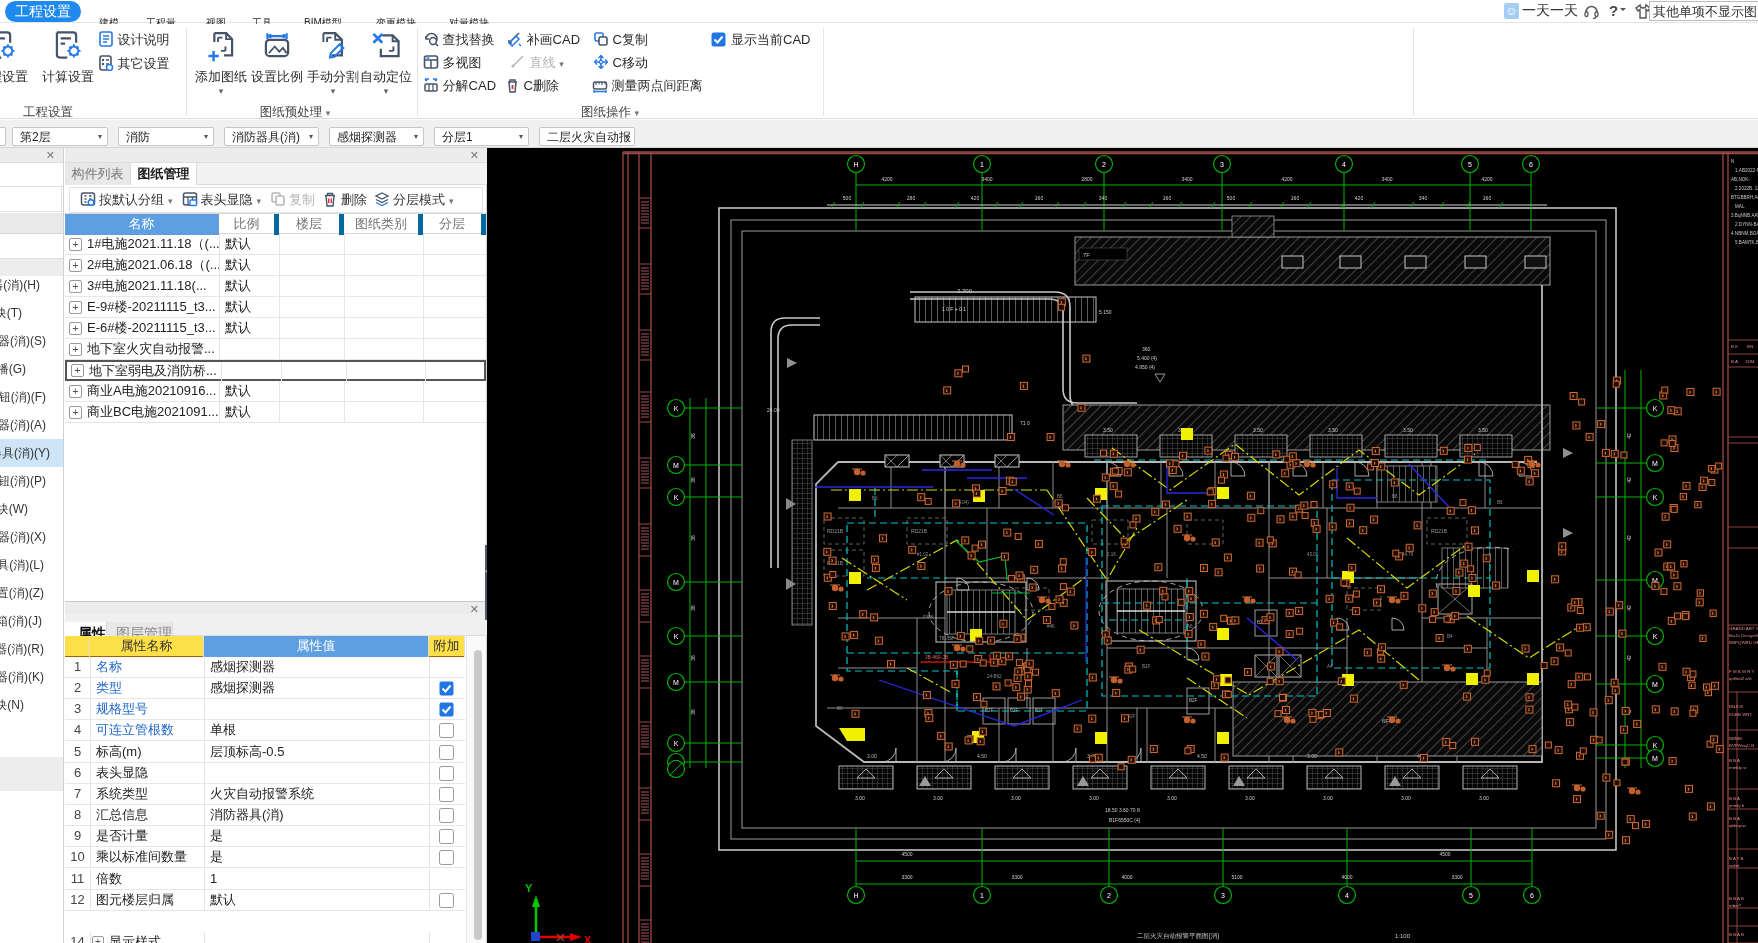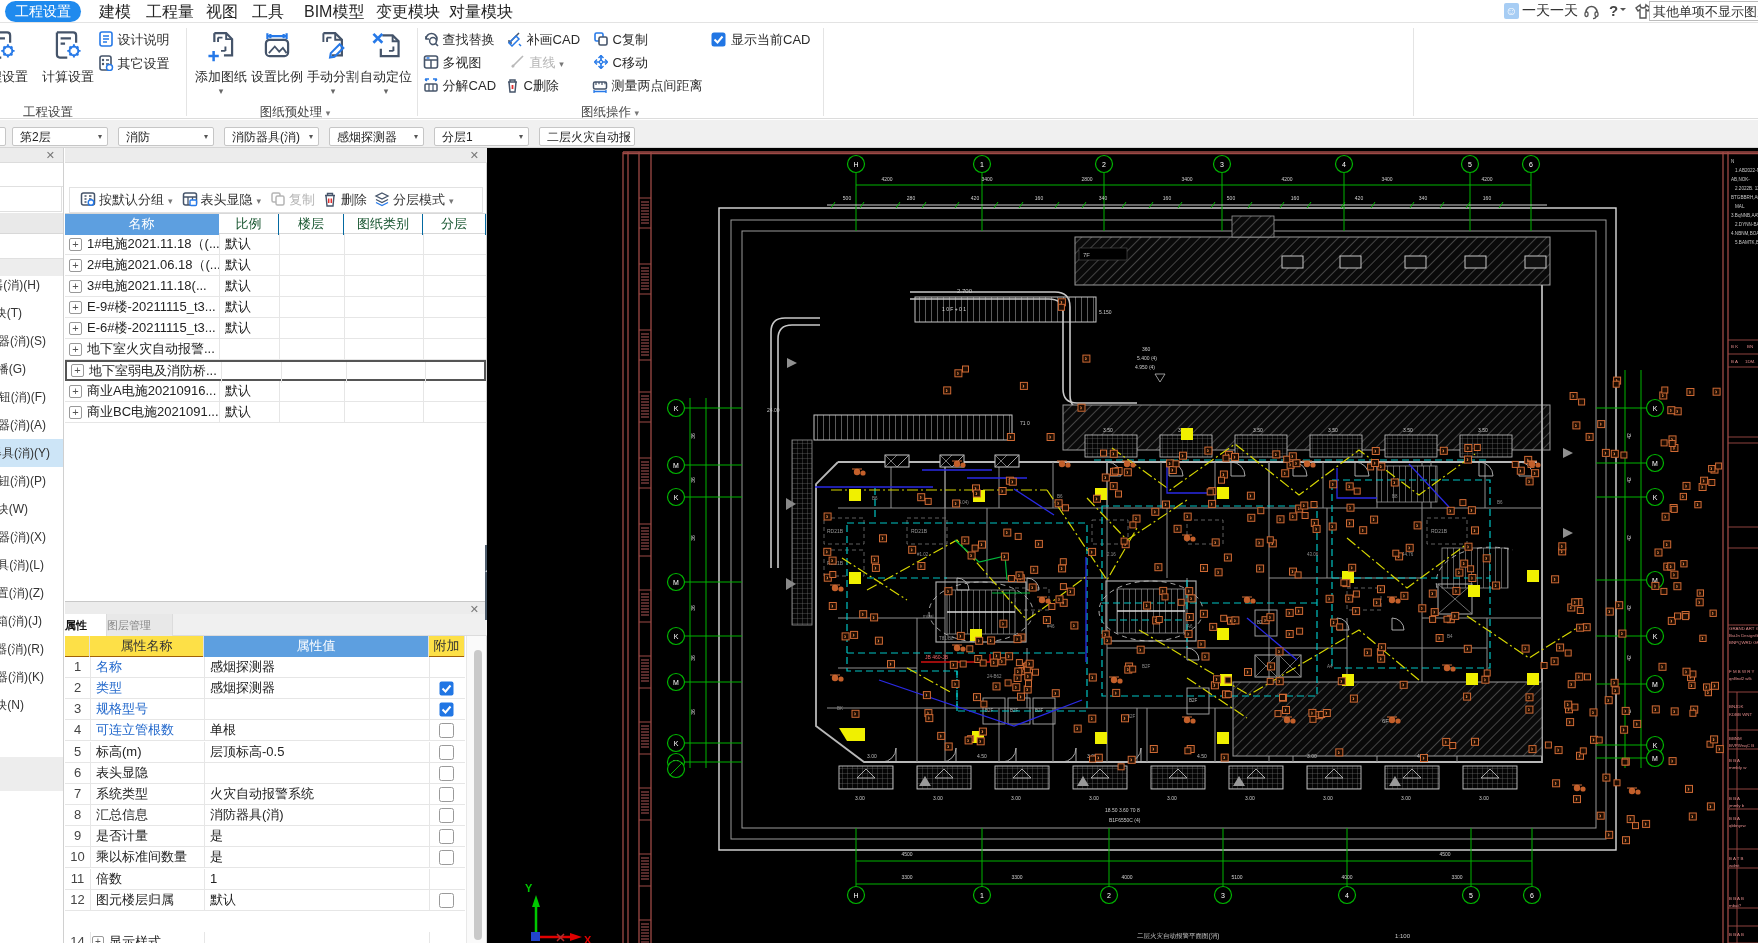--- a/index.html
+++ b/index.html
@@ -1,21 +1,21 @@
 <!DOCTYPE html>
 <html><head><meta charset="utf-8"><style>
 *{margin:0;padding:0;box-sizing:border-box}
 html,body{width:1758px;height:943px;overflow:hidden;background:#fff;
  font-family:"Liberation Sans",sans-serif;-webkit-font-smoothing:antialiased}
 #page{position:relative;width:1758px;height:943px}
 
 .tabbar{position:absolute;left:0;top:0;width:1758px;height:23px;background:#fff;border-bottom:1px solid #e3e3e3}
 .pill{position:absolute;left:5px;top:1px;width:76px;height:21px;border-radius:11px;background:#1f8aee;color:#fff;
  font-size:14px;text-align:center;line-height:21px}
-.tab{position:absolute;top:1px;height:21px;font-size:16px;line-height:21px;color:#262626}
+.tab{position:absolute;top:12px;height:21px;font-size:10px;line-height:21px;color:#262626}
 .avatar{position:absolute;left:1504px;top:3px;width:15px;height:16px;background:#a7cdf4;color:#fff;font-size:12px;
  text-align:center;line-height:16px;border-radius:2px}
 .uname{position:absolute;left:1522px;top:2px;font-size:14px;color:#333}
 .ticon{position:absolute;top:3px}
 .qmark{position:absolute;left:1609px;top:2px;font-size:15px;color:#444;font-weight:bold}
 .qmark .caret{display:inline-block;width:0;height:0;border:3.5px solid transparent;border-top-color:#555;margin-left:2px;vertical-align:2px}
 .adbox{position:absolute;left:1649px;top:1px;width:120px;height:20px;border:1px solid #bbb;background:#fff;
  font-size:13px;color:#333;line-height:19px;padding-left:3px;white-space:nowrap;overflow:hidden}
 
 .ribbon{position:absolute;left:0;top:24px;width:1758px;height:95px;background:#fff;border-bottom:1px solid #dcdcdc}
@@ -57,33 +57,33 @@
 .ptab{position:absolute;top:0;height:22px;font-size:13px;text-align:center;line-height:22px}
 .ptab.off{left:0;width:66px;background:#e8e8e8;color:#777;border-right:1px solid #dcdcdc}
 .ptab.on{left:66px;width:66px;background:#fff;color:#1a1a1a;font-weight:bold;border-right:1px solid #dcdcdc}
 .ptool{position:absolute;left:4px;top:39px;width:414px;height:26px;border:1px solid #e2e2e2;background:#fff;
  font-size:13px;color:#333;line-height:24px;padding-left:4px;white-space:nowrap}
 .ptool svg{margin:0 2px 0 6px}
 .tt{margin:0 1px}
 .tt.gry{color:#b5b5b5}
 .tcar{font-size:9px;color:#777;margin:0 3px}
 .thead{position:absolute;left:0;top:65px;width:421px;height:21px;border-top:1px solid #d8d8d8;border-bottom:1px solid #d8d8d8;background:#fff}
-.th{position:absolute;top:0;height:21px;font-size:13px;color:#14532d;text-align:center;line-height:20px;border-right:1px solid #0369a1}
+.th{position:absolute;top:0;height:21px;font-size:13px;color:#737373;text-align:center;line-height:20px;border-right:5px solid #0369a1}
 .th.blue{background:#5d9fe0;color:#fff;border-right:1px solid #5d9fe0}
 .trow{position:absolute;left:0;width:421px;height:21px;font-size:13px;color:#222;line-height:20px;border-bottom:1px solid #e6e6e6}
 .trow .plus{position:absolute;left:4px;top:3.5px;width:13px;height:13px;border:1px solid #999;border-radius:2px;
  font-size:11px;line-height:11px;text-align:center;color:#555;background:#fff}
 .trow .nm{position:absolute;left:22px;white-space:nowrap}
 .trow .sc{position:absolute;left:160px}
 .trow .cl{position:absolute;top:0;width:1px;height:21px;background:#e6e6e6}
 .trow.rsel{border:2px solid #555;line-height:17px}
 .trow.rsel .plus{top:1.5px}
 
 .ptabs2{position:absolute;left:0;top:12px;width:422px;height:22px;background:#f0f0f0;border-bottom:1px solid #dcdcdc}
-.ptab2{position:absolute;top:0;height:22px;font-size:11px;text-align:left;line-height:22px}
+.ptab2{position:absolute;top:8px;height:22px;font-size:14px;text-align:right;line-height:22px}
 .ptab2.on{left:0;width:42px;background:#fff;color:#111;font-weight:bold;border-right:1px solid #dcdcdc}
 .ptab2.off{left:42px;width:66px;background:#e8e8e8;color:#888;border-right:1px solid #dcdcdc}
 .ahead{position:absolute;left:0;top:34px;width:400px;height:21px;background:#fde047;border-bottom:1px solid #a16207}
 .ah{position:absolute;top:0;height:21px;font-size:13px;color:#333;text-align:center;line-height:20px;border-right:1px solid #e0e0e0}
 .ah.blue{background:#5d9fe0;color:#fff}
 .arow{position:absolute;left:0;width:400px;height:21px;font-size:13px;color:#222;line-height:20px;border-bottom:1px solid #e6e6e6}
 .anum{position:absolute;left:0;width:25px;text-align:center;color:#444}
 .anum.numsel{background:#4d9ae6;color:#fff;height:21px}
 .anm{position:absolute;left:31px;white-space:nowrap}
 .anm.bl{color:#2268cc}
@@ -324,20 +324,24 @@
         <span style="right:20px">扬声器(消)(K)</span>
       </div>
       <div class="lsitem" style="top:543px">
         <span style="right:40px">模块(N)</span>
       </div>
       <div class="lsgrey" style="top:609px;height:34px"></div>
     </div>
     <div class="panel p1">
       <div class="ptitle">
         <span class="xx" style="right:8px">✕</span>
+      </div>
+      <div class="ptabs">
+        <div class="ptab off">构件列表</div>
+        <div class="ptab on">图纸管理</div>
       </div>
       <div class="ptool"><svg width="16" height="16" viewBox="0 0 16 16" style="vertical-align:-3px">
           <rect x="1.5" y="2" width="13" height="12" rx="2" stroke="#45546a" stroke-width="1.5" fill="none"></rect>
           <path d="M4.5 5 h2 M4.5 8 h2 M4.5 11 h2" stroke="#45546a" stroke-width="1.3"></path>
           <path d="M9 5 h2.5 M9 8 h2.5" stroke="#45546a" stroke-width="1.3"></path>
           <circle cx="11" cy="11.5" r="2.8" fill="#fff" stroke="#2679e8" stroke-width="1.4"></circle>
         </svg><span class="tt">按默认分组</span><span class="tcar">▾</span><svg width="16" height="16" viewBox="0 0 16 16" style="vertical-align:-3px">
           <rect x="1.5" y="2" width="13" height="12" rx="2" stroke="#45546a" stroke-width="1.5" fill="none"></rect>
           <path d="M1.5 6 h13 M6 6 v8 M10.5 6 v8" stroke="#45546a" stroke-width="1.3"></path>
           <rect x="8" y="9" width="6.5" height="5.5" rx="1" fill="#fff" stroke="#2679e8" stroke-width="1.4"></rect>

